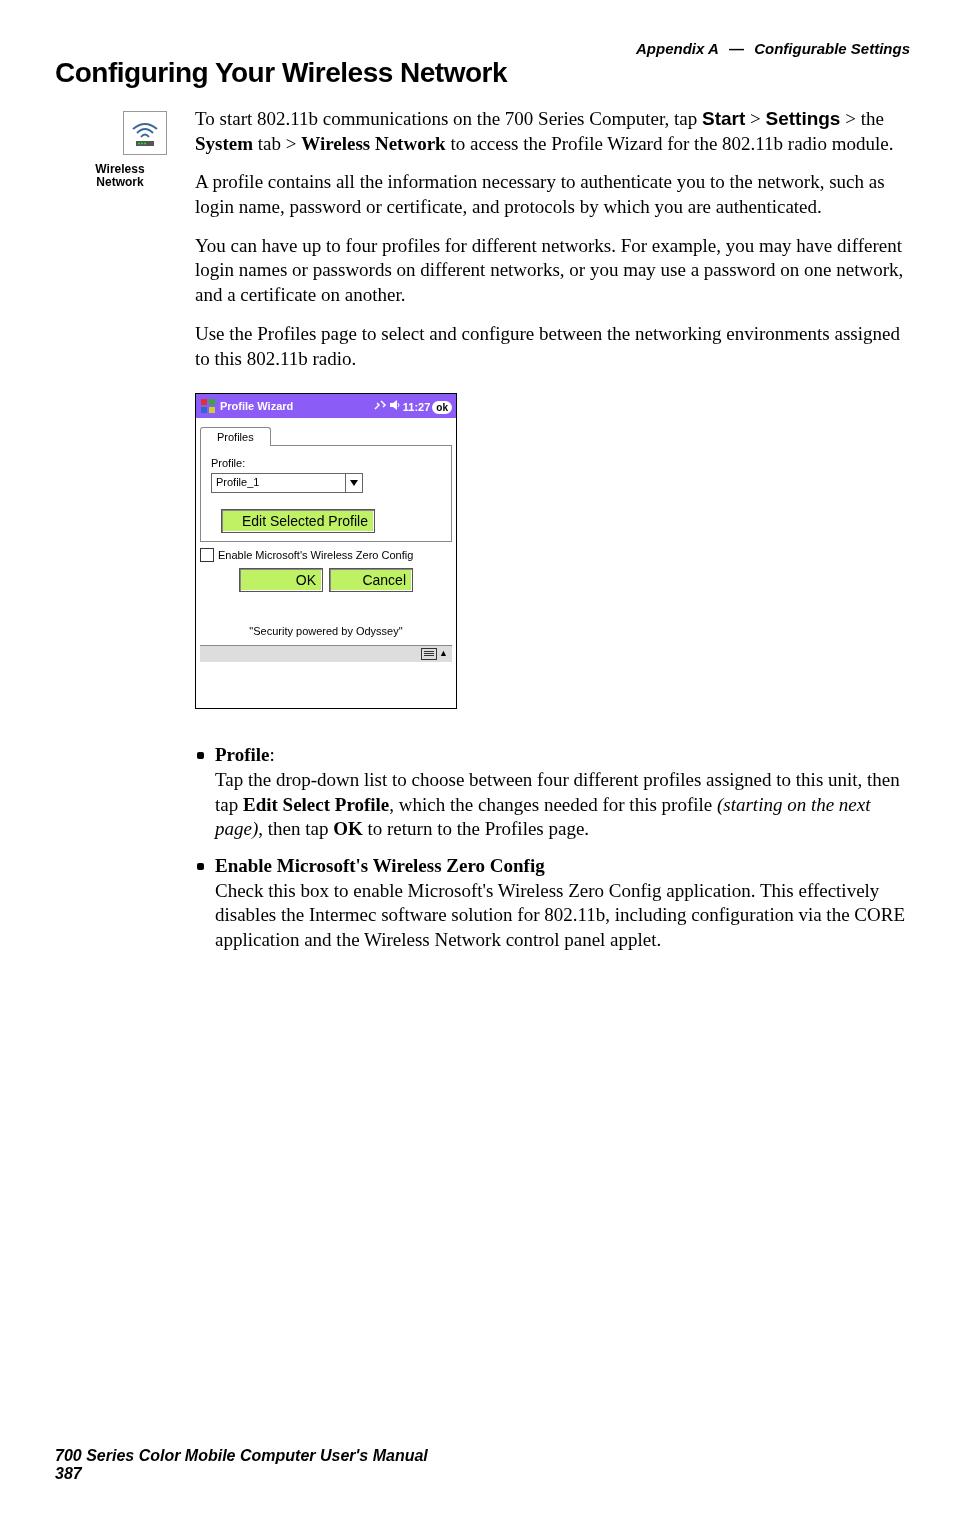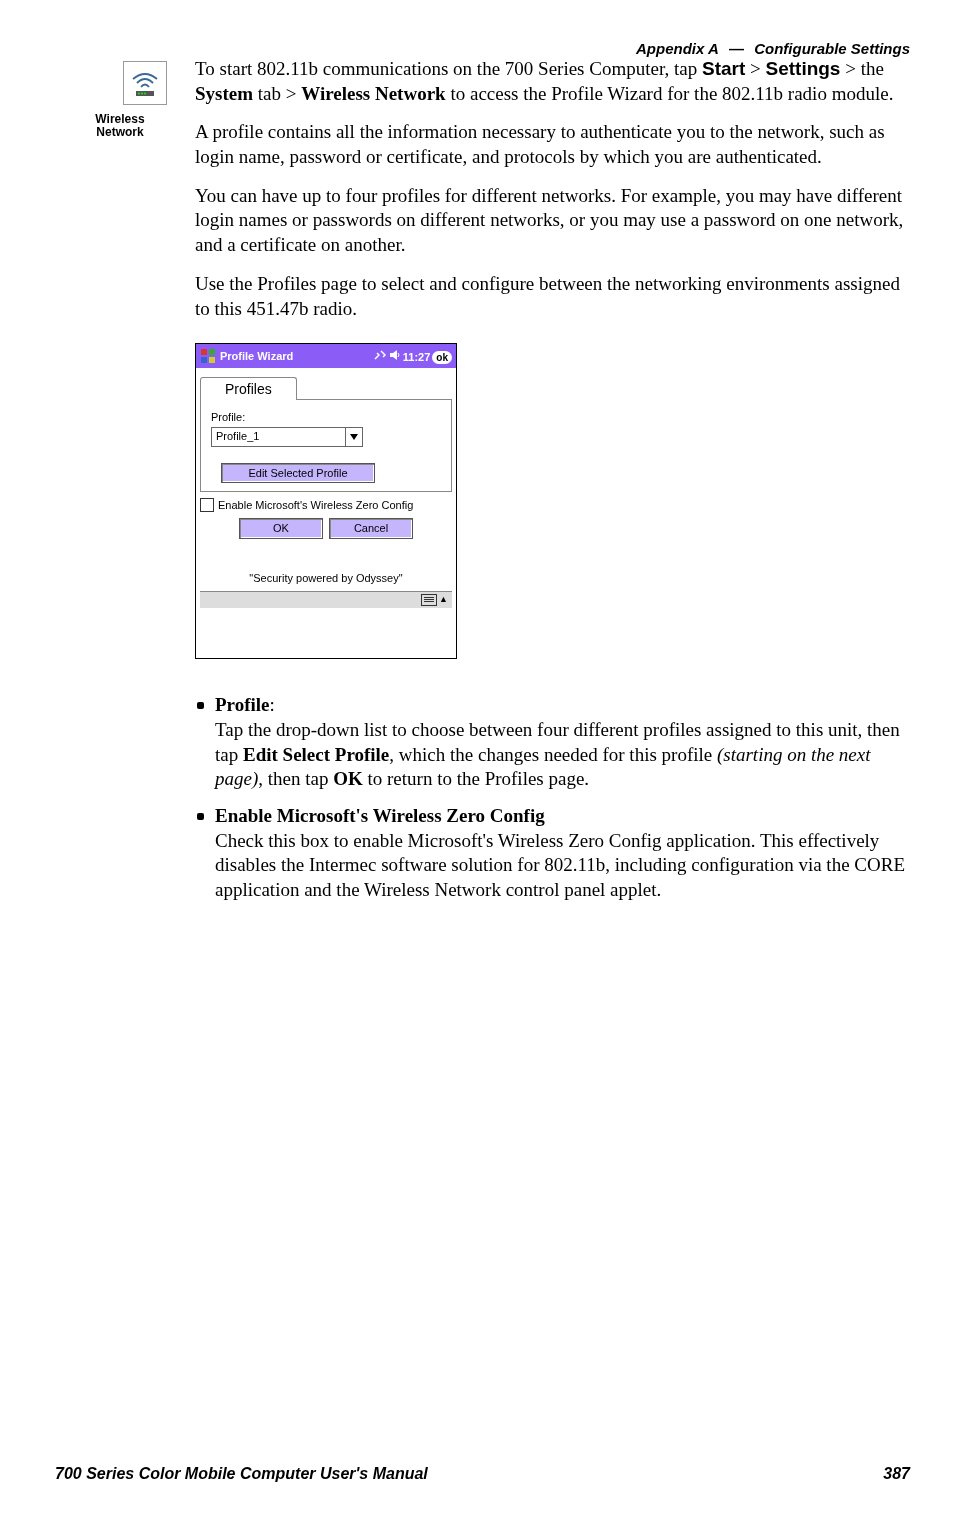--- a/index.html
+++ b/index.html
@@ -139,23 +139,23 @@
   }
   .tab-strip {
     display: flex;
     border-bottom: 1px solid #888;
     margin-top: 2px;
   }
   .tab {
     border: 1px solid #888;
     border-bottom: none;
     border-radius: 3px 3px 0 0;
-    padding: 2px 24px;
-    background: #fff;
-    font-size: 14px;
+    padding: 2px 16px;
+    background: #fff;
+    font-size: 11px;
     position: relative;
     top: 1px;
   }
   .tab-content {
     border: 1px solid #888;
     border-top: none;
     padding: 10px 10px 8px 10px;
     margin-bottom: 6px;
   }
   .field-label {
@@ -175,25 +175,25 @@
   }
   .dropdown .dd-arrow {
     width: 16px;
     border-left: 1px solid #666;
     display: flex;
     align-items: center;
     justify-content: center;
   }
   .btn {
     border: 1px solid #555;
-    background: #c4b5fd;
+    background: #bef264;
     padding: 2px 6px;
-    font-size: 11px;
+    font-size: 14px;
     display: inline-block;
-    text-align: center;
+    text-align: right;
     box-shadow: 1px 1px 0 #888 inset, -1px -1px 0 #fff inset;
   }
   .edit-btn {
     display: block;
     width: 140px;
     margin-left: 10px;
   }
   .checkbox-row {
     display: flex;
     align-items: center;
@@ -273,32 +273,34 @@
     position: absolute;
     bottom: 38px;
     left: 55px;
     right: 60px;
     display: flex;
     justify-content: space-between;
     font-family: Arial, Helvetica, sans-serif;
     font-weight: bold;
     font-style: italic;
     font-size: 16px;
+    flex-direction: column;
   }
 </style>
 </head>
 <body>
 <div class="page">
 
   <div class="running-head">
     <span class="appendix">Appendix A</span>
     <span class="dash">—</span>
     <span class="title">Configurable Settings</span>
   </div>
 
+  <h1 class="section-title">Configuring Your Wireless Network</h1>
 
   <div class="body-area">
     <div class="icon-col">
       <div class="icon-box">
         <svg width="36" height="36" viewBox="0 0 36 36">
           <path d="M6 14 Q18 4 30 14" stroke="#3a6a9a" stroke-width="2" fill="none"></path>
           <path d="M10 18 Q18 10 26 18" stroke="#3a6a9a" stroke-width="2" fill="none"></path>
           <path d="M14 22 Q18 17 22 22" stroke="#3a6a9a" stroke-width="2" fill="none"></path>
           <rect x="9" y="26" width="18" height="5" fill="#555"></rect>
           <circle cx="12" cy="28.5" r="1" fill="#0f0"></circle>
@@ -308,21 +310,21 @@
       </div>
       <div class="icon-label">Wireless Network</div>
     </div>
 
     <div class="text-col">
       <p>
         <span>To start 802.11b communications on the 700 Series Computer, tap </span><span class="sans-bold">Start</span><span> &gt; </span><span class="sans-bold">Settings</span><span> &gt; the </span><span class="bold">System</span><span> tab &gt; </span><span class="bold">Wireless Network</span><span> to access the Profile Wizard for the 802.11b radio module.</span>
       </p>
       <p>A profile contains all the information necessary to authenticate you to the network, such as login name, password or certificate, and protocols by which you are authenticated.</p>
       <p>You can have up to four profiles for different networks. For example, you may have different login names or passwords on different networks, or you may use a password on one network, and a certificate on another.</p>
-      <p>Use the Profiles page to select and configure between the networking environments assigned to this 451.47b radio.</p>
+      <p>Use the Profiles page to select and configure between the networking environments assigned to this 802.11b radio.</p>
 
       <div class="screenshot">
         <div class="ss-titlebar">
           <span class="win-icon">
             <svg width="16" height="16" viewBox="0 0 16 16">
               <rect x="1" y="1" width="6" height="6" fill="#d33"></rect>
               <rect x="9" y="1" width="6" height="6" fill="#3a3"></rect>
               <rect x="1" y="9" width="6" height="6" fill="#36c"></rect>
               <rect x="9" y="9" width="6" height="6" fill="#cc3"></rect>
             </svg>

